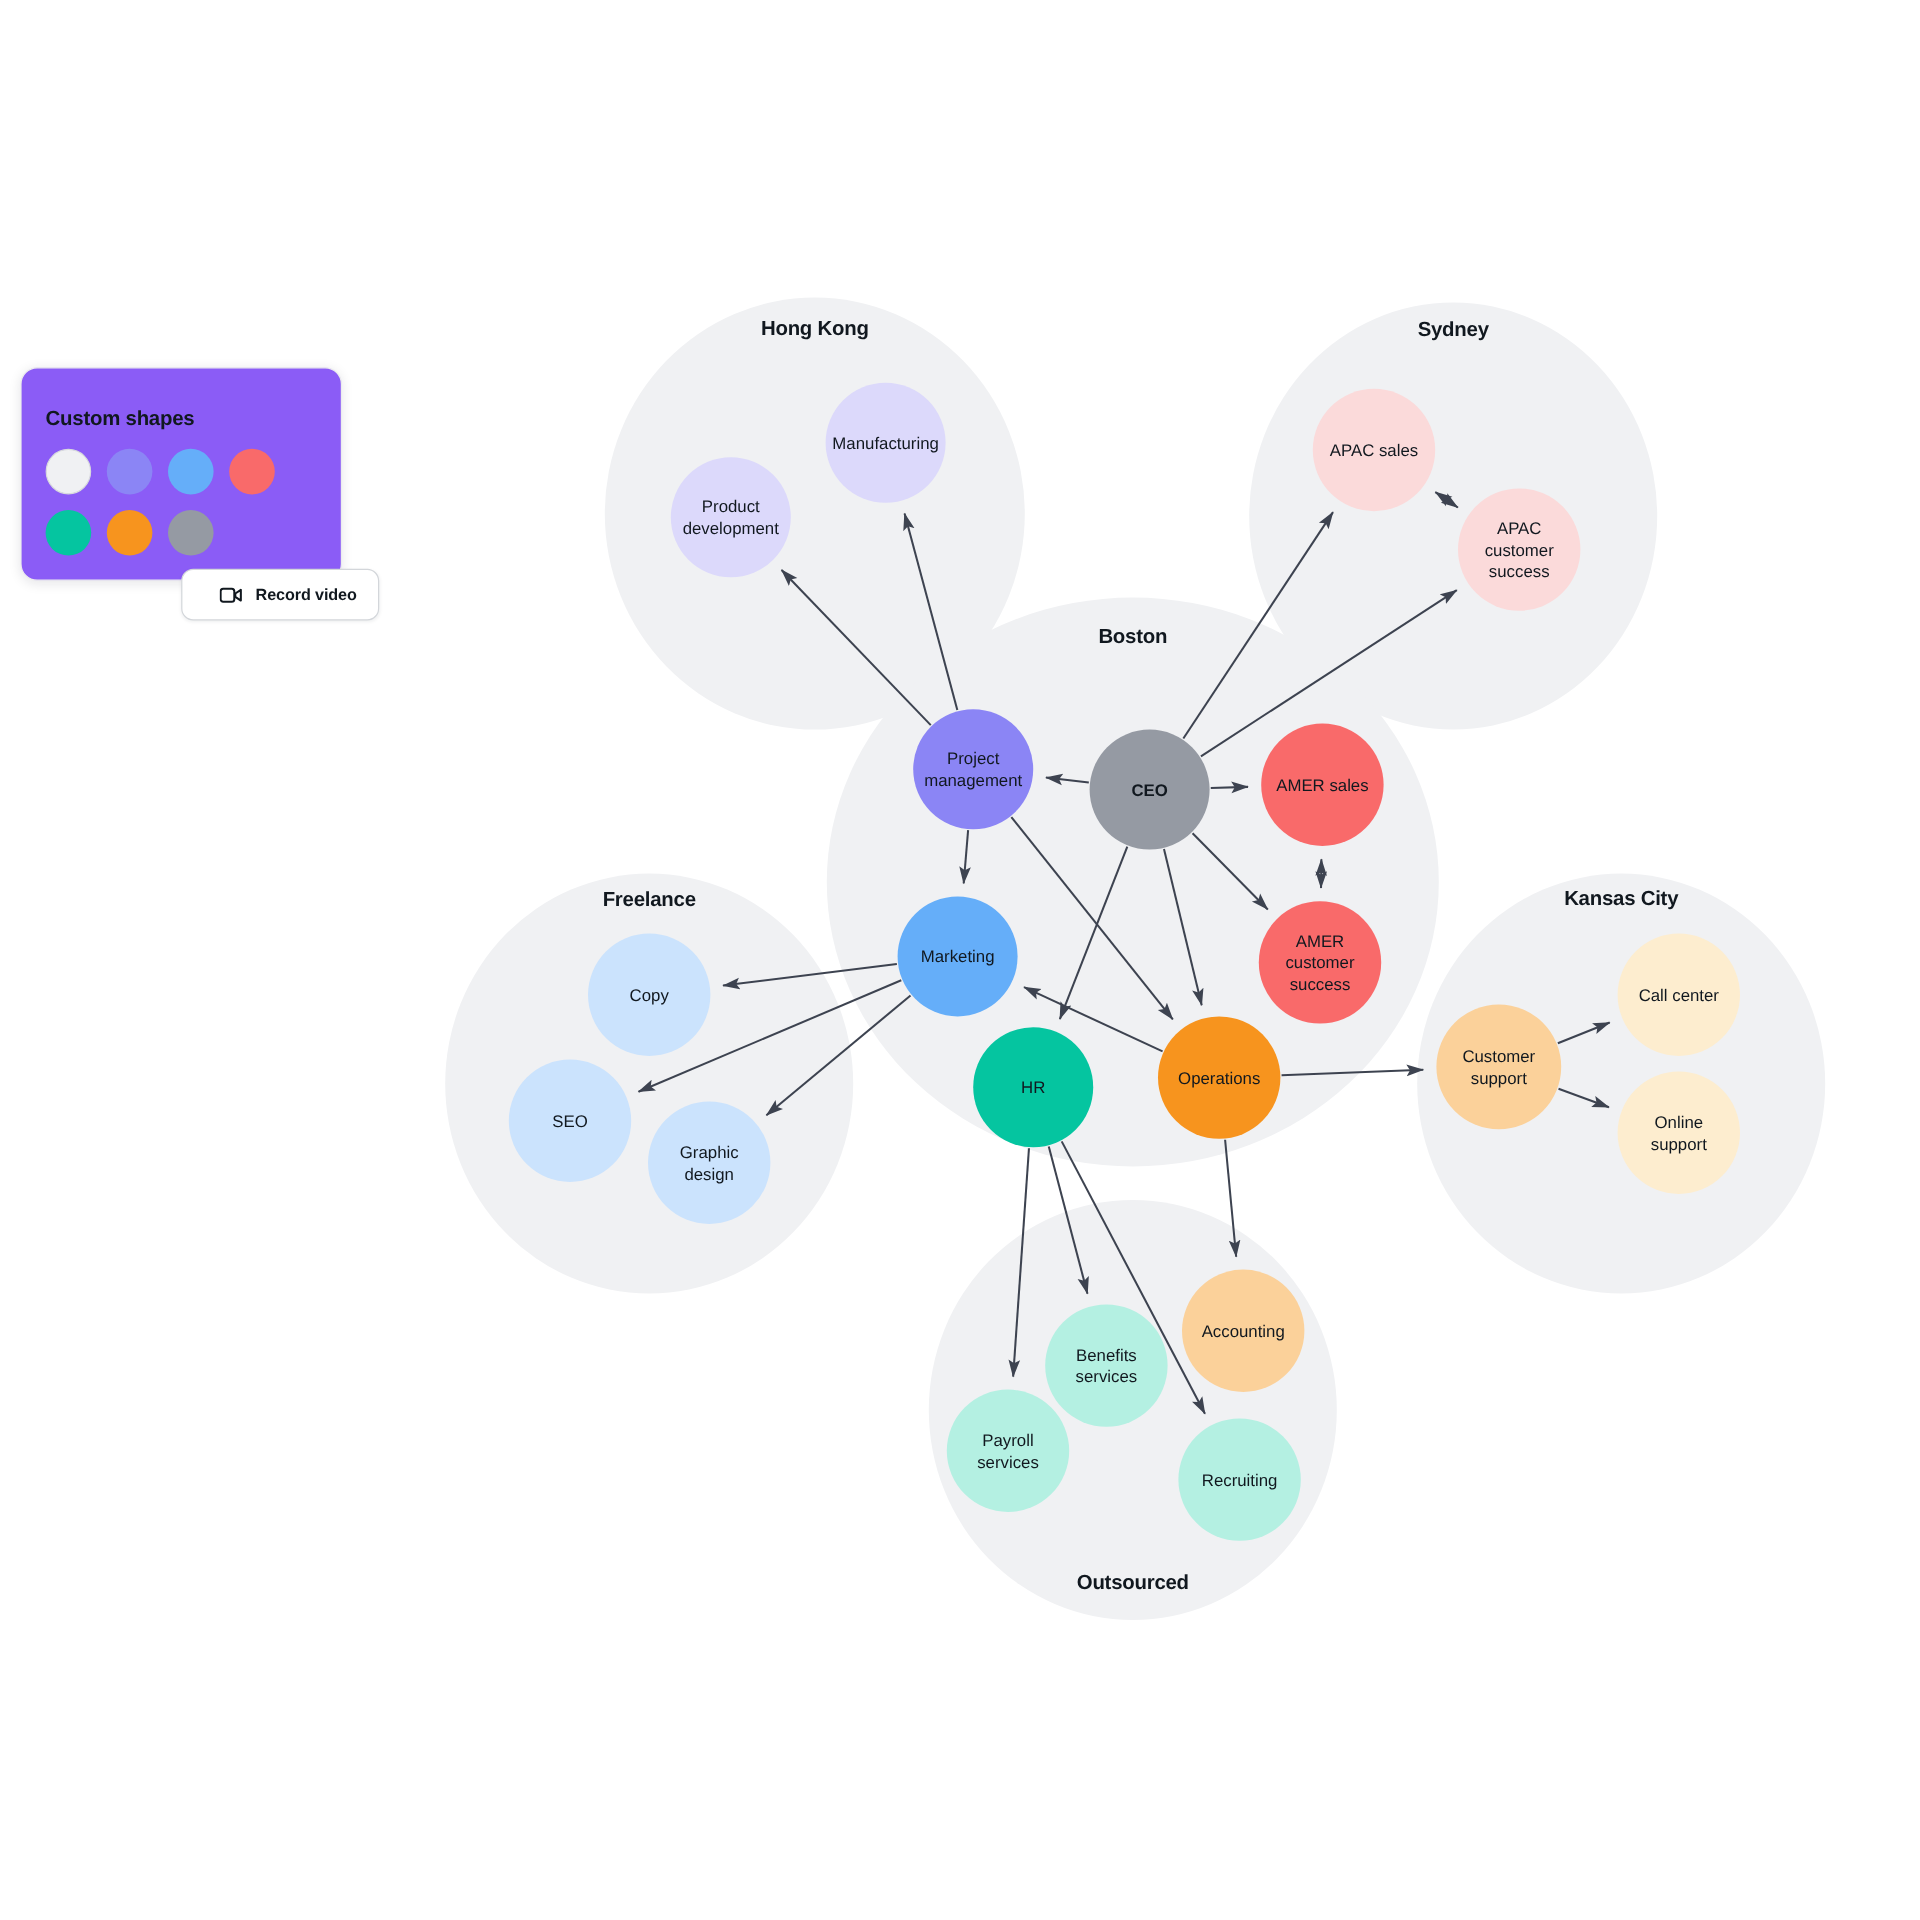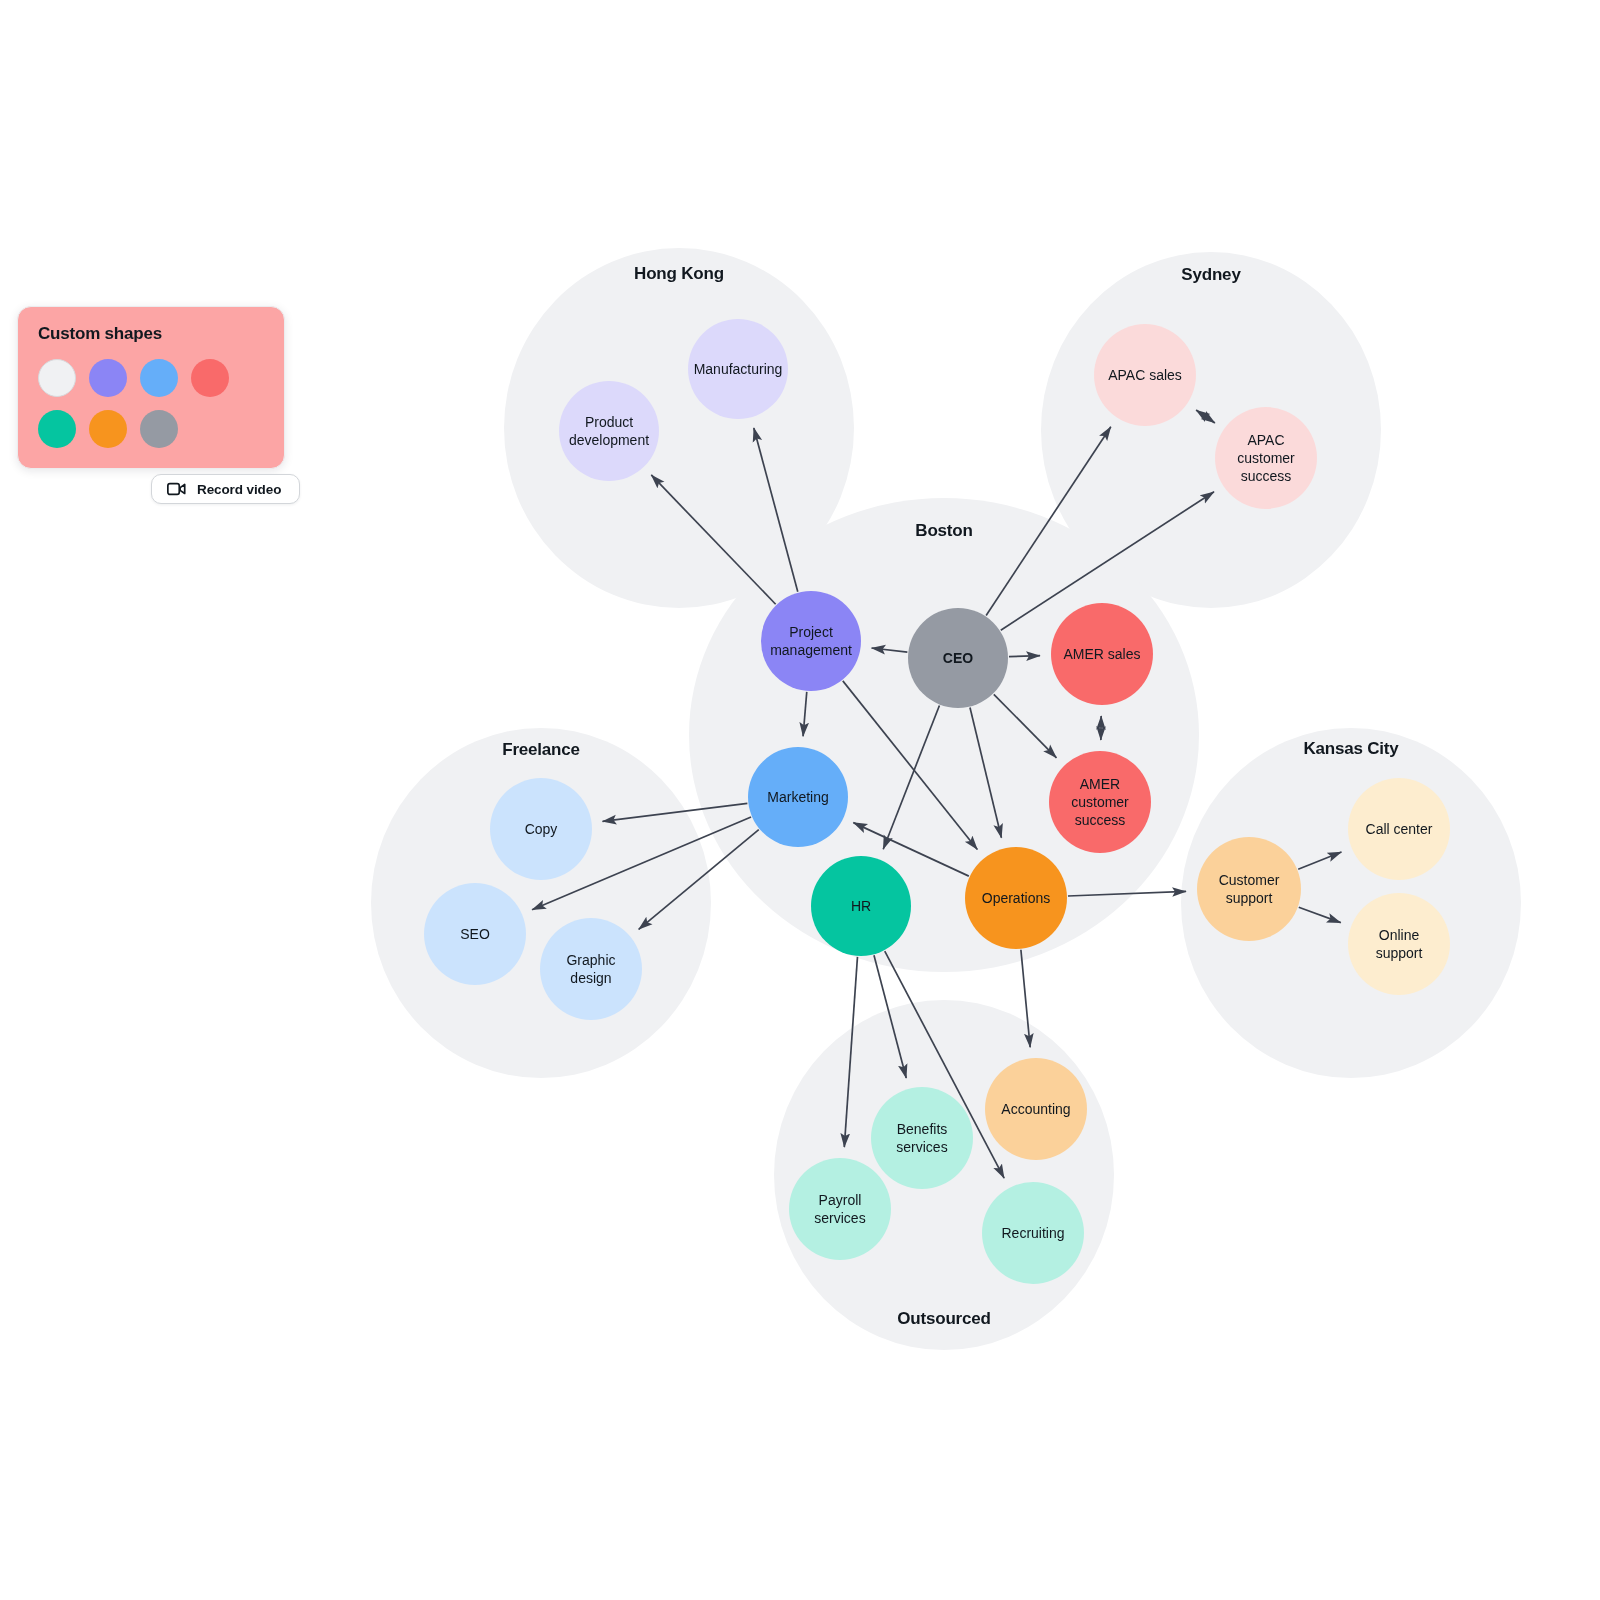--- a/index.html
+++ b/index.html
@@ -26,25 +26,25 @@
     height: 1600px;
   }
 
   
   #shapes-panel {
     position: absolute;
     left: 17px;
     top: 306px;
     width: 268px;
     box-sizing: border-box;
-    background: #fca5a5;
+    background: #8b5cf6;
     border: 1px solid #ececee;
     border-radius: 14px;
     box-shadow: 0 2px 10px rgba(16,22,36,0.10);
-    padding: 17px 20px 20px 20px;
+    padding: 32px 20px 20px 20px;
   }
   #shapes-panel .panel-title {
     font-size: 17px;
     font-weight: bold;
     color: #11181f;
     letter-spacing: -0.2px;
     margin-bottom: 15px;
   }
   .swatch-grid {
     display: flex;
@@ -59,26 +59,26 @@
     box-sizing: border-box;
     cursor: pointer;
   }
   .swatch.outlined { border: 1px solid #d8dadd; }
 
   
   #record-video-button {
     position: absolute;
     left: 151px;
     top: 474px;
-    height: 30px;
+    height: 43px;
     box-sizing: border-box;
     display: flex;
     align-items: center;
     gap: 11px;
-    padding: 0 18px 0 15px;
+    padding: 0 18px 0 31px;
     background: #ffffff;
     border: 1px solid #d3d6da;
     border-radius: 10px;
     box-shadow: 0 1px 3px rgba(16,22,36,0.07);
     cursor: pointer;
   }
   #record-video-button .rv-label {
     font-size: 13.5px;
     font-weight: bold;
     color: #11181f;

